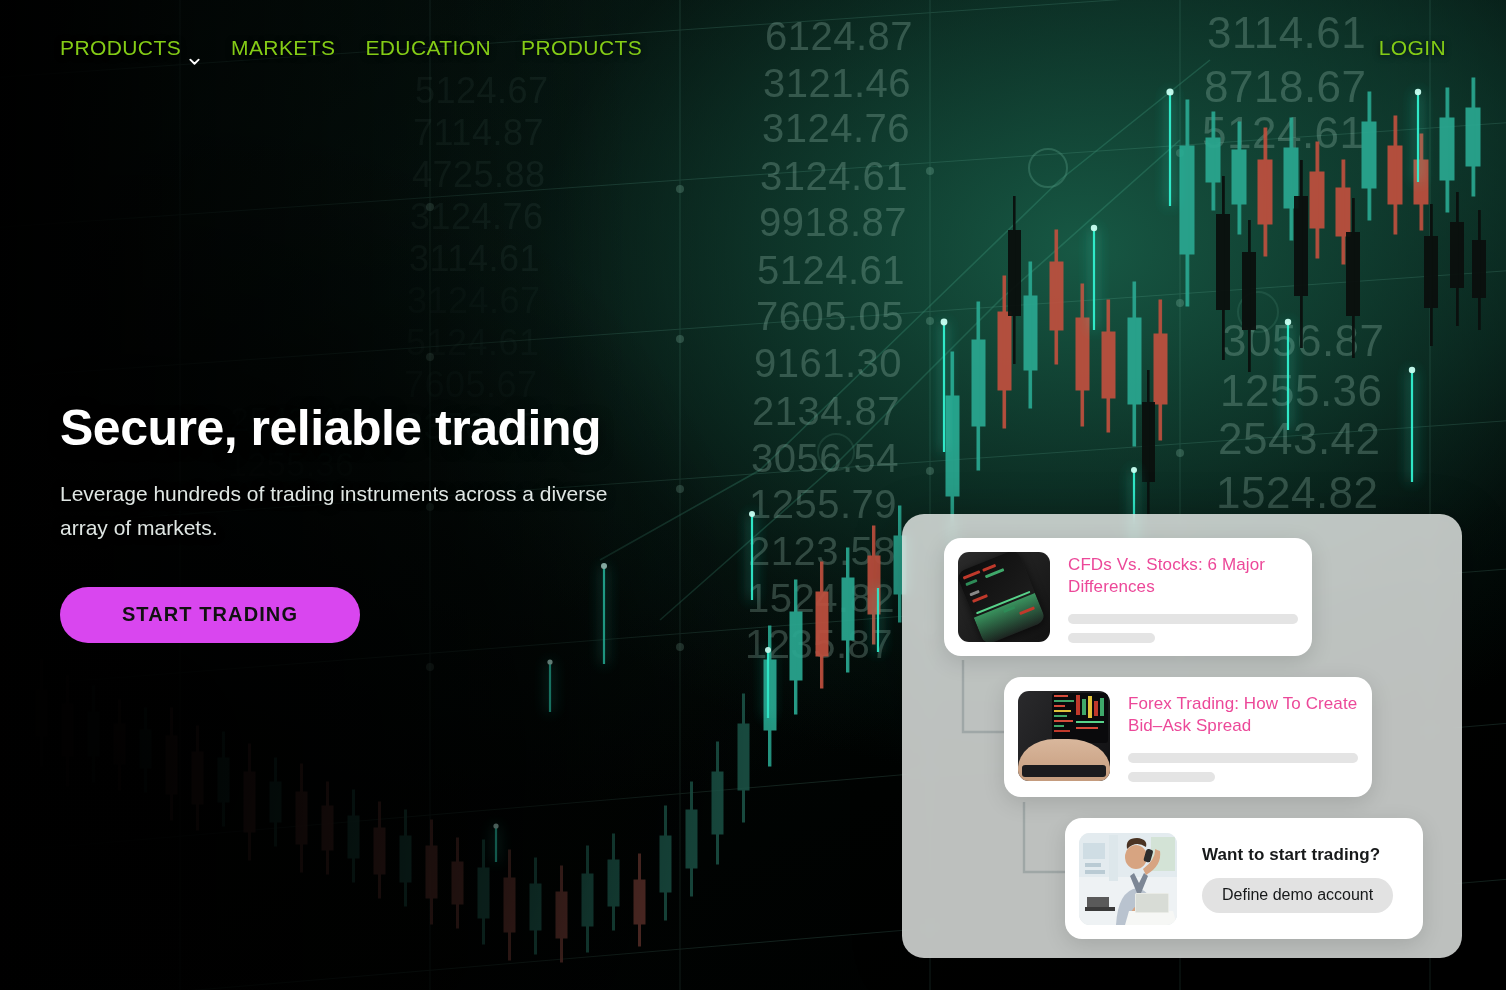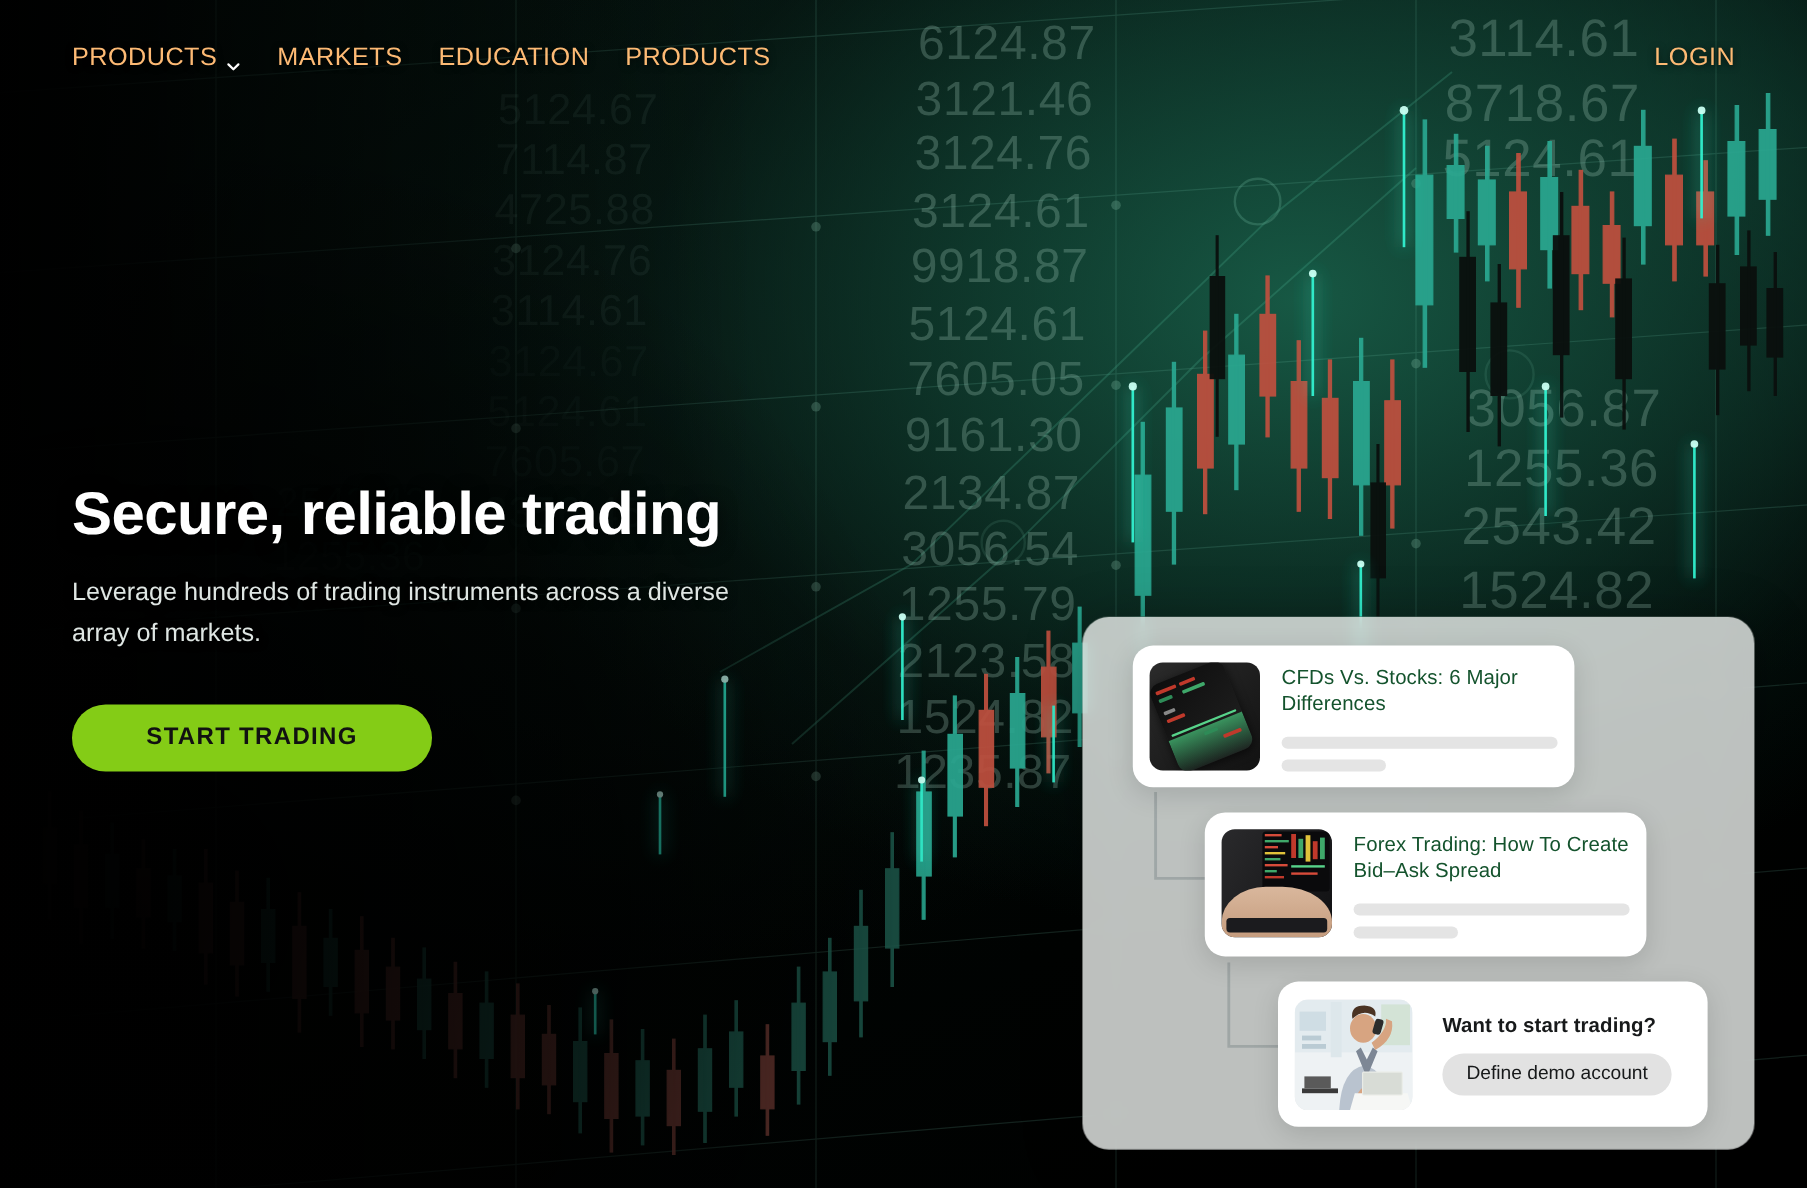--- a/index.html
+++ b/index.html
@@ -48,26 +48,26 @@
 
   
   .nav{
     position:absolute; top:0; left:0; width:1506px; height:96px;
     display:flex; align-items:center;
     padding:0 60px;
     z-index:40;
   }
   .nav-left{ display:flex; align-items:center; gap:30px; }
   .nav-item{
-    color:#fdba74;
+    color:#84cc16;
     font-size:21px;
     letter-spacing:.4px;
     font-weight:400;
     cursor:pointer;
-    display:flex; align-items:center; gap:7px;
+    display:flex; align-items:flex-end; gap:7px;
     text-shadow:0 1px 6px rgba(0,0,0,.7);
   }
   .chev{ display:inline-block; width:13px; height:13px; position:relative; top:2px; }
   .nav-right{ margin-left:auto; }
 
   
   .hero-copy{ position:absolute; left:60px; top:378px; z-index:30; width:640px;margin-top:24px; }
   .hero-title{
     color:#fff; font-size:50px; font-weight:700; letter-spacing:-.5px;
     line-height:1.05; text-shadow:0 2px 14px rgba(0,0,0,.55);
@@ -75,21 +75,21 @@
   .hero-sub{
     margin-top:22px;
     color:#dfe6e3; font-size:21px; line-height:1.63; font-weight:400;
     text-shadow:0 1px 8px rgba(0,0,0,.6);
     max-width:580px;
   }
   .cta{
     margin-top:42px;
     display:inline-flex; align-items:center; justify-content:center;
     width:300px; height:56px;
-    background:#84cc16; color:#111;
+    background:#d946ef; color:#111;
     border:none; border-radius:30px;
     font-size:20px; font-weight:700; letter-spacing:1.1px;
     font-family:"Liberation Sans", sans-serif;
     cursor:pointer;
   }
 
   
   .panel{
     position:absolute;
     left:902px; top:514px; width:560px; height:444px;
@@ -113,21 +113,21 @@
   .card-3{ left:1065px;top:818px;  width:358px; height:121px; align-items:center;gap:25px; }
 
   .thumb{
     width:92px; height:90px; border-radius:11px; flex:none; overflow:hidden; position:relative;
     background:#1a1a1a;
   }
   .card-3 .thumb{ width:98px; height:92px; }
 
   .card-body{ flex:1; padding-top:2px; min-width:0; }
   .card-title{
-    font-size:17px; line-height:1.3; font-weight:400; color:#14532d;
+    font-size:17px; line-height:1.3; font-weight:400; color:#ec4899;
     letter-spacing:.1px;
   }
   .sk{ height:10px; border-radius:6px; background:#e4e4e4; }
   .sk1{ width:100%; margin-top:16px; }
   .sk2{ width:38%; margin-top:9px; }
 
   .card-3 .card-body{ padding-top:0; }
   .c3-title{ font-size:17px; font-weight:700; color:#17191a; letter-spacing:.1px; }
   .c3-btn{
     margin-top:13px;

